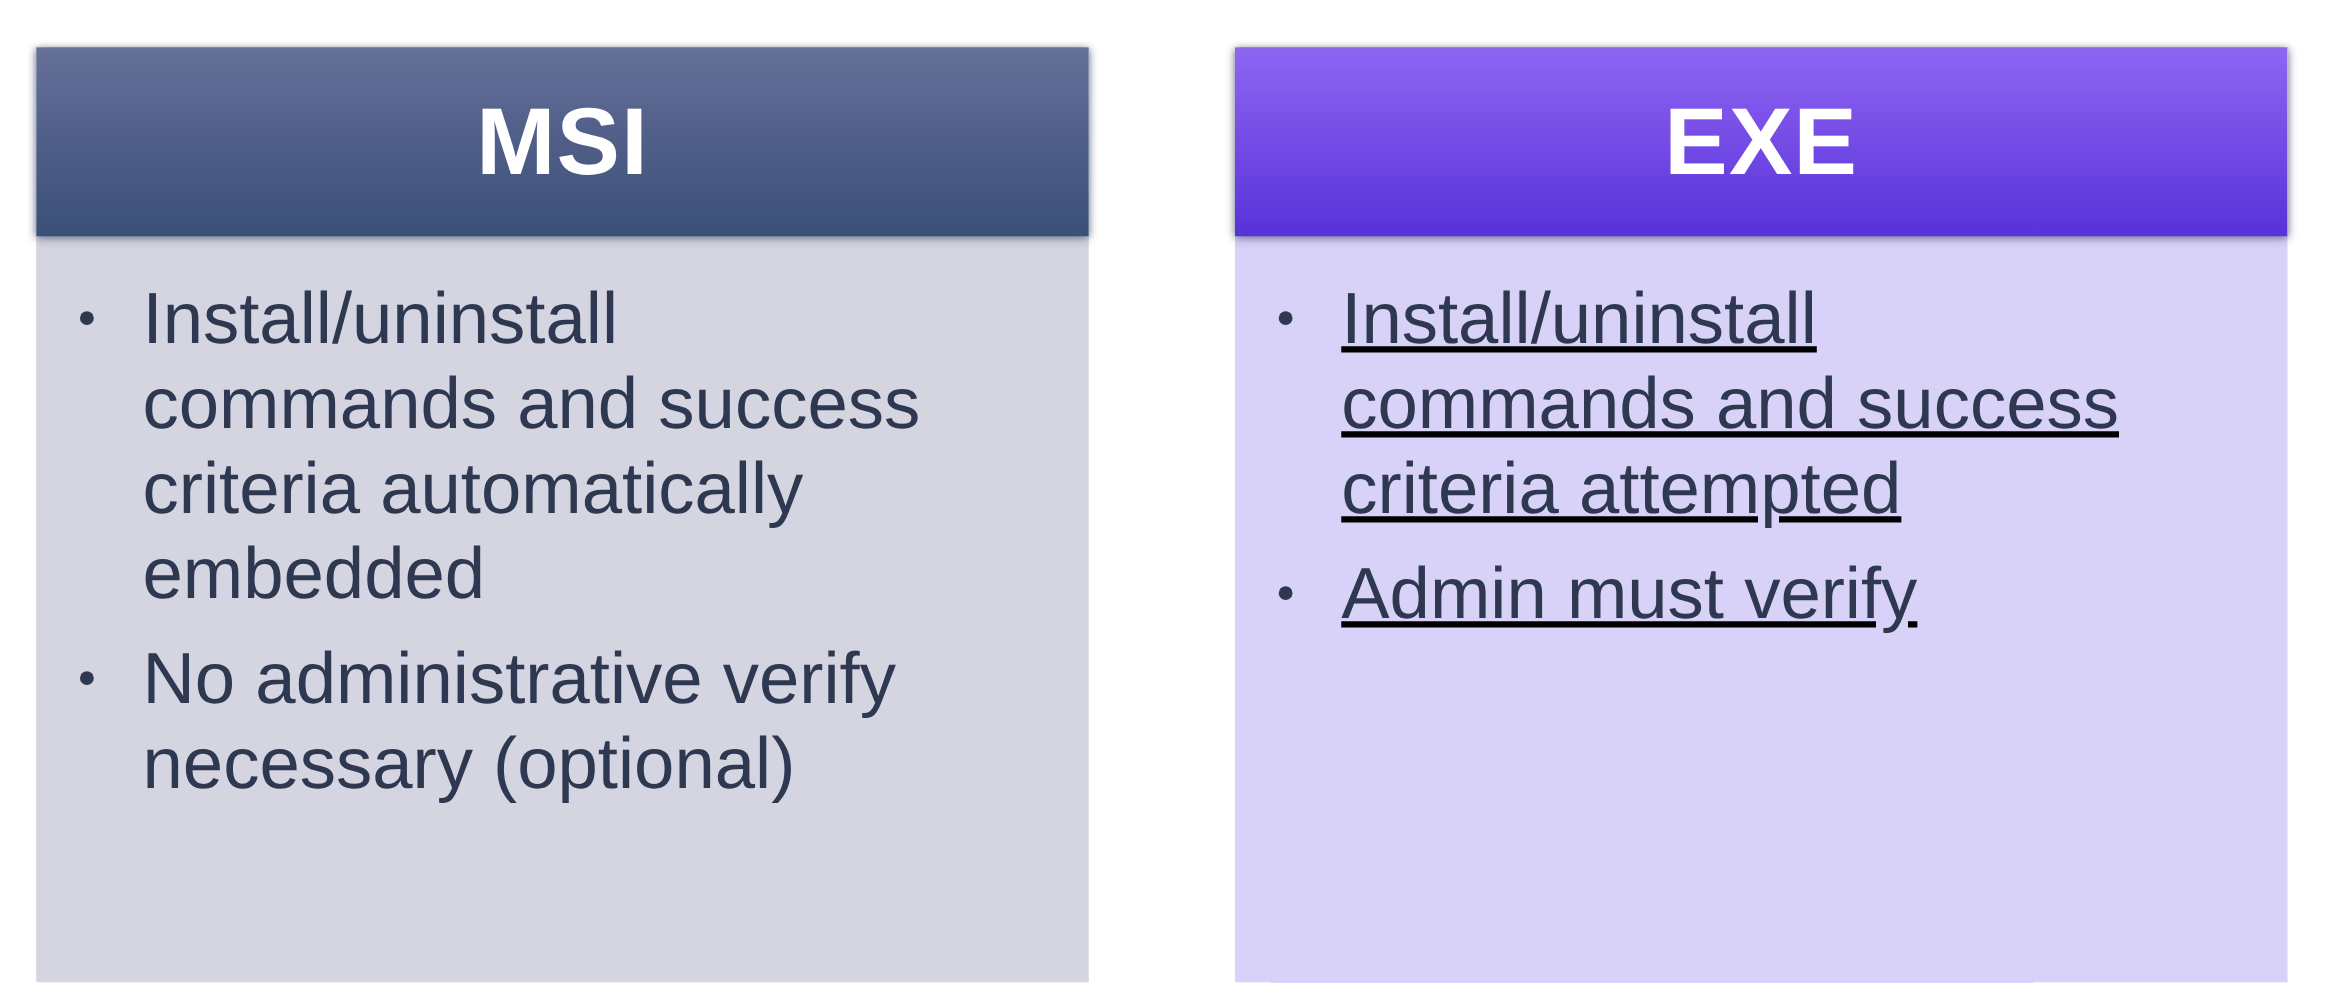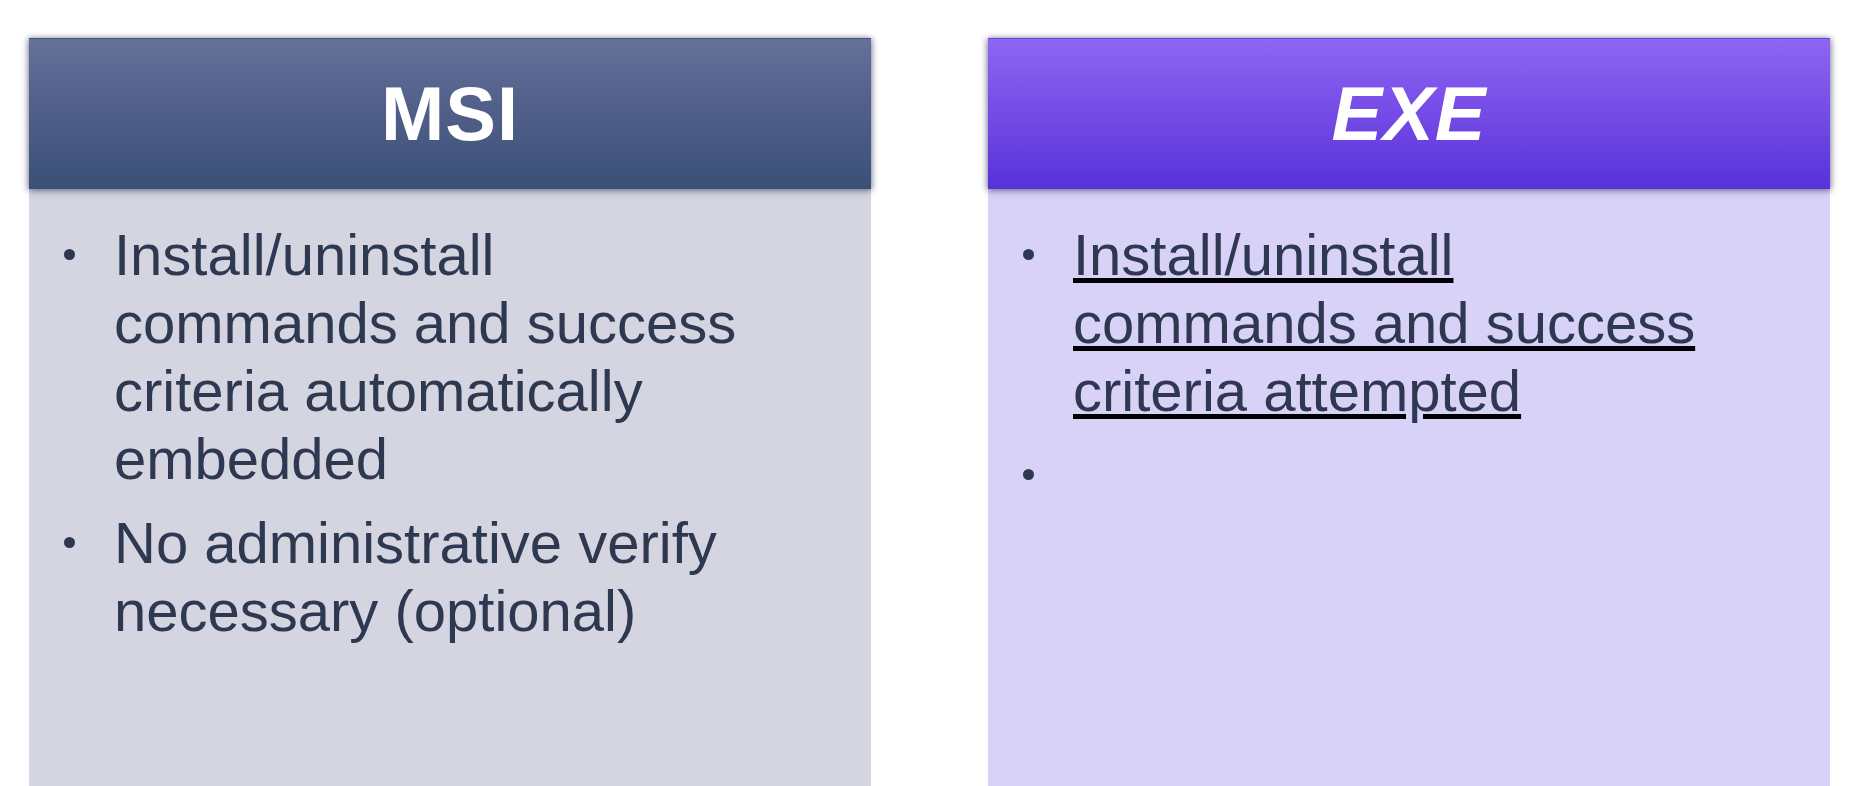--- a/index.html
+++ b/index.html
@@ -31,21 +31,20 @@
     justify-content: center;
     box-shadow: 0 2px 7px rgba(55, 55, 95, 0.45), -2px 0 5px rgba(55,55,95,0.25), 2px 0 5px rgba(55,55,95,0.25);
   }
   .card-msi .card-header {
     background: linear-gradient(180deg, #66719a 0%, #53618b 40%, #3b5077 100%);
     border-top: 1px solid #46557e;
   }
   .card-exe .card-header {
     background: linear-gradient(180deg, #8d66f3 0%, #7a50e8 40%, #5632d8 100%);
     border-top: 1px solid #6a44e0;
-    font-style: italic;
   }
   .card-title {
     color: #ffffff;
     font-size: 76px;
     font-weight: bold;
     line-height: 1;
     letter-spacing: 1px;
   }
 
   .card-body {
@@ -107,18 +106,19 @@
       <span class="card-title">EXE</span>
     </div>
     <div class="card-body">
       <ul class="bullet-list">
         <li class="bullet-item">
           <span class="bullet-dot"></span>
           <span>Install/uninstall commands and success criteria attempted</span>
         </li>
         <li class="bullet-item">
           <span class="bullet-dot"></span>
+          <span>Admin must verify</span>
         </li>
       </ul>
     </div>
   </div>
 
 </div>
 
 </body></html>

